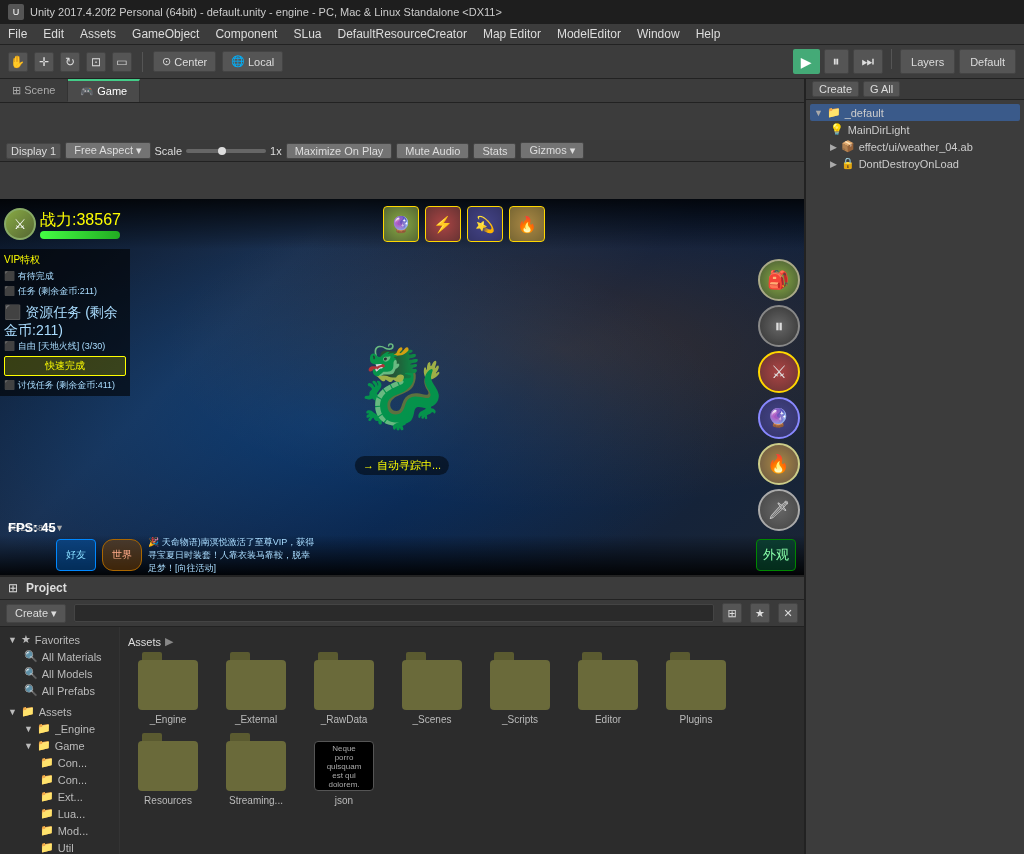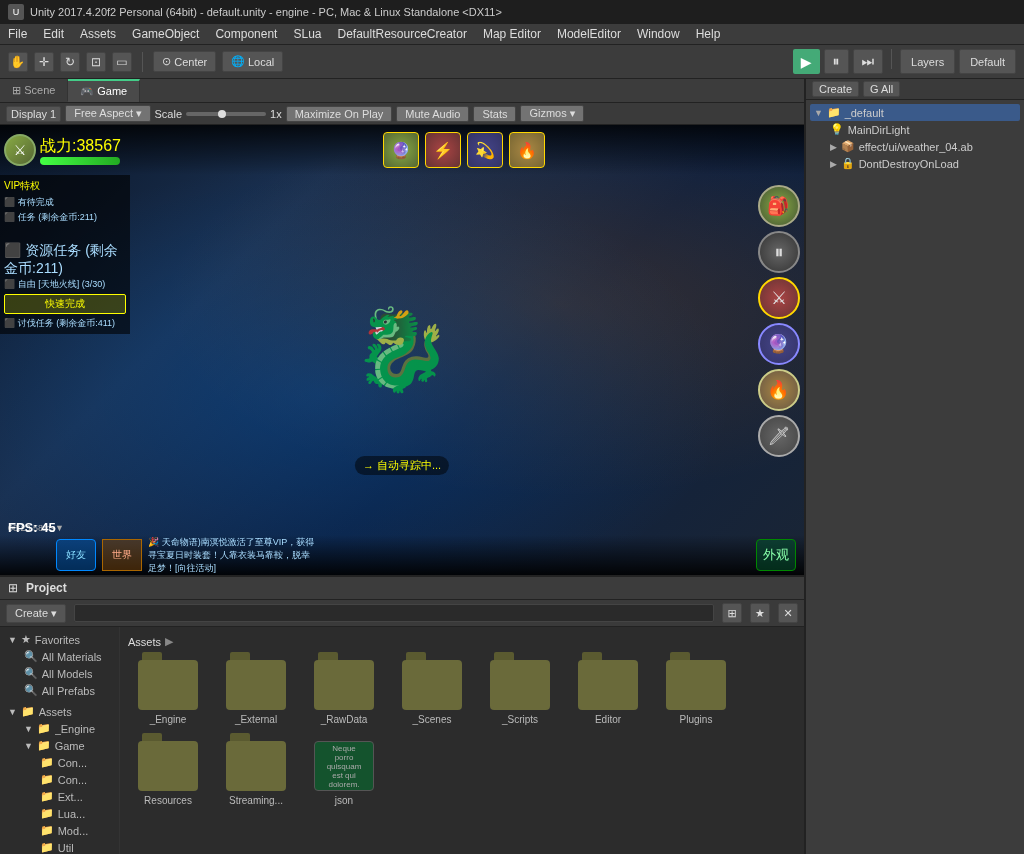--- a/index.html
+++ b/index.html
@@ -24,21 +24,21 @@
     .toolbar-right { margin-left: auto; display: flex; gap: 4px; }
     .layers-btn { background: #555; border: 1px solid #444; color: #ddd; padding: 3px 10px; font-size: 11px; cursor: pointer; border-radius: 2px; }
 
     
     #main-layout { display: flex; height: calc(854px - 22px - 24px - 32px); }
 
     
     #left-panel { flex: 1; display: flex; flex-direction: column; }
 
     
-    #scene-game-area { flex: 1; display: flex; flex-direction: column; min-height: 0; }
+    #scene-game-area { flex: 1; display: flex; flex-direction: column; min-height: 0; gap: 37px; }
     #scene-game-tabs { background: #3c3c3c; display: flex; align-items: center; border-bottom: 1px solid #222; }
     .tab { padding: 4px 12px; font-size: 11px; cursor: pointer; color: #aaa; border-right: 1px solid #333; }
     .tab.active { background: #4a4a4a; color: #fff; border-top: 2px solid #4c8; }
 
     
     #game-toolbar { background: #3a3a3a; display: flex; align-items: center; gap: 4px; padding: 2px 6px; border-bottom: 1px solid #222; font-size: 11px; }
     .display-select { background: #555; border: 1px solid #444; color: #ddd; padding: 1px 4px; font-size: 11px; border-radius: 2px; cursor: pointer; }
     .game-toolbar-btn { background: #737373; border: 1px solid #444; color: #ddd; padding: 1px 8px; font-size: 11px; border-radius: 2px; cursor: pointer; }
     .scale-bar { display: flex; align-items: center; gap: 4px; color: #ddd; font-size: 11px; }
     .slider { width: 80px; height: 4px; background: #666; border-radius: 2px; position: relative; }
@@ -75,21 +75,21 @@
     
     .assets-breadcrumb { font-size: 11px; color: #aaa; margin-bottom: 8px; display: flex; align-items: center; gap: 4px; }
     .breadcrumb-item { color: #ddd; cursor: pointer; }
     .breadcrumb-sep { color: #888; }
 
     
     .assets-grid { display: flex; flex-wrap: wrap; gap: 8px; }
     .asset-item { width: 80px; display: flex; flex-direction: column; align-items: center; gap: 4px; cursor: pointer; padding: 4px; border-radius: 3px; }
     .asset-folder { width: 60px; height: 50px; background: #6a6a3a; border-radius: 4px; position: relative; display: flex; align-items: center; justify-content: center; font-size: 24px; }
     .asset-folder::before { content: ''; position: absolute; top: -8px; left: 4px; width: 20px; height: 8px; background: #5a5a30; border-radius: 2px 2px 0 0; }
-    .asset-file { width: 60px; height: 50px; background: #14532d; border-radius: 4px; display: flex; align-items: center; justify-content: center; font-size: 10px; color: #aaa; text-align: center; padding: 16px; border: 1px solid #555; }
+    .asset-file { width: 60px; height: 50px; background: #000000; border-radius: 4px; display: flex; align-items: center; justify-content: center; font-size: 10px; color: #aaa; text-align: center; padding: 16px; border: 1px solid #555; }
     .asset-label { font-size: 10px; color: #bbb; text-align: center; word-break: break-word; }
 
     
     #right-panel { width: 220px; background: #3c3c3c; border-left: 2px solid #222; display: flex; flex-direction: column; }
     #hierarchy-header { background: #3c3c3c; display: flex; align-items: center; padding: 4px 8px; border-bottom: 1px solid #222; gap: 8px; }
     .hier-title { font-size: 12px; font-weight: bold; color: #ddd; }
     #hierarchy-toolbar { background: #3a3a3a; display: flex; align-items: center; padding: 2px 6px; border-bottom: 1px solid #222; gap: 4px; }
     .hier-btn { background: #555; border: 1px solid #444; color: #ddd; padding: 1px 6px; font-size: 11px; cursor: pointer; border-radius: 2px; }
     #hierarchy-content { flex: 1; padding: 4px; font-size: 11px; overflow-y: auto; }
     .hier-item { display: flex; align-items: center; gap: 4px; padding: 2px 4px; cursor: pointer; border-radius: 2px; color: #ccc; }
@@ -214,21 +214,21 @@
                 <div style="width:36px;height:36px;background:radial-gradient(circle,#8a4,#563);border-radius:4px;border:1px solid gold;display:flex;align-items:center;justify-content:center;font-size:16px;">🔮</div>
                 <div style="width:36px;height:36px;background:radial-gradient(circle,#a44,#633);border-radius:4px;border:1px solid gold;display:flex;align-items:center;justify-content:center;font-size:16px;">⚡</div>
                 <div style="width:36px;height:36px;background:radial-gradient(circle,#448,#336);border-radius:4px;border:1px solid gold;display:flex;align-items:center;justify-content:center;font-size:16px;">💫</div>
                 <div style="width:36px;height:36px;background:radial-gradient(circle,#a84,#763);border-radius:4px;border:1px solid gold;display:flex;align-items:center;justify-content:center;font-size:16px;">🔥</div>
               </div>
             </div>
 
             <div style="position:absolute;top:50px;left:0;width:130px;background:rgba(0,0,0,0.6);padding:4px;font-size:9px;color:#ddd;">
               <div style="color:#ff0;margin-bottom:3px;font-size:10px;">VIP特权</div>
               <div style="color:#adf;font-size:9px;margin-bottom:2px;">⬛ 有待完成</div>
-              <div style="color:#adf;font-size:9px;margin-bottom:18px;">⬛ 任务 (剩余金币:211)</div>
+              <div style="color:#adf;font-size:9px;margin-bottom:6px;">⬛ 任务 (剩余金币:211)</div>
               <div style="color:#adf;font-size:14px;margin-bottom:0;">⬛ 资源任务 (剩余金币:211)</div>
               <div style="color:#adf;font-size:9px;margin-bottom:2px;">⬛ 自由 [天地火线] (3/30)</div>
               <div style="background:rgba(255,255,0,0.2);border:1px solid #ff0;color:#ff0;text-align:center;padding:2px 4px;font-size:10px;margin:3px 0;border-radius:2px;">快速完成</div>
               <div style="color:#adf;font-size:9px;">⬛ 讨伐任务 (剩余金币:411)</div>
             </div>
 
             <div style="position:absolute;top:50%;left:50%;transform:translate(-50%,-50%);font-size:80px;opacity:0.8;text-align:center;">🐉</div>
 
             <div class="auto-search">→ 自动寻踪中...</div>
 
@@ -236,21 +236,21 @@
               <div style="width:42px;height:42px;background:radial-gradient(circle,#8a4,#453);border-radius:50%;border:2px solid #aa8;display:flex;align-items:center;justify-content:center;font-size:18px;">🎒</div>
               <div style="width:42px;height:42px;background:radial-gradient(circle,#666,#333);border-radius:50%;border:2px solid #888;display:flex;align-items:center;justify-content:center;font-size:18px;">⏸</div>
               <div style="width:42px;height:42px;background:radial-gradient(circle,#a44,#633);border-radius:50%;border:2px solid gold;display:flex;align-items:center;justify-content:center;font-size:18px;">⚔</div>
               <div style="width:42px;height:42px;background:radial-gradient(circle,#448,#336);border-radius:50%;border:2px solid #88f;display:flex;align-items:center;justify-content:center;font-size:18px;">🔮</div>
               <div style="width:42px;height:42px;background:radial-gradient(circle,#a84,#654);border-radius:50%;border:2px solid #cc8;display:flex;align-items:center;justify-content:center;font-size:18px;">🔥</div>
               <div style="width:42px;height:42px;background:radial-gradient(circle,#666,#444);border-radius:50%;border:2px solid #aaa;display:flex;align-items:center;justify-content:center;font-size:18px;">🗡</div>
             </div>
 
             <div style="position:absolute;bottom:0;left:0;right:0;height:40px;background:linear-gradient(to top,rgba(0,0,0,0.9),transparent);display:flex;align-items:center;padding:4px 8px;gap:6px;">
               <div style="width:40px;height:32px;background:rgba(0,100,200,0.4);border:1px solid #08f;border-radius:4px;display:flex;align-items:center;justify-content:center;font-size:10px;color:#8df;margin-left:48px;">好友</div>
-              <div style="width:40px;height:32px;background:rgba(150,80,0,0.4);border:1px solid #a60;border-radius:0;display:flex;align-items:center;justify-content:center;font-size:10px;color:#fa8;">世界</div>
+              <div style="width:40px;height:32px;background:rgba(150,80,0,0.4);border:1px solid #a60;border-radius:11px;display:flex;align-items:center;justify-content:center;font-size:10px;color:#fa8;">世界</div>
               <div style="flex:1;font-size:9px;color:#adf;overflow:hidden;">
                 <div>🎉 天命物语)南溟悦激活了至尊VIP，获得</div>
                 <div>寻宝夏日时装套！人靠衣装马靠鞍，脱幸</div>
                 <div>足梦！[向往活动]</div>
               </div>
               <div style="width:40px;height:32px;background:rgba(0,100,50,0.4);border:1px solid #080;border-radius:4px;display:flex;align-items:center;justify-content:center;font-size:13px;color:#8fa;text-align:center;">外观</div>
             </div>
 
             <div class="fps-label">FPS: 45</div>
 

